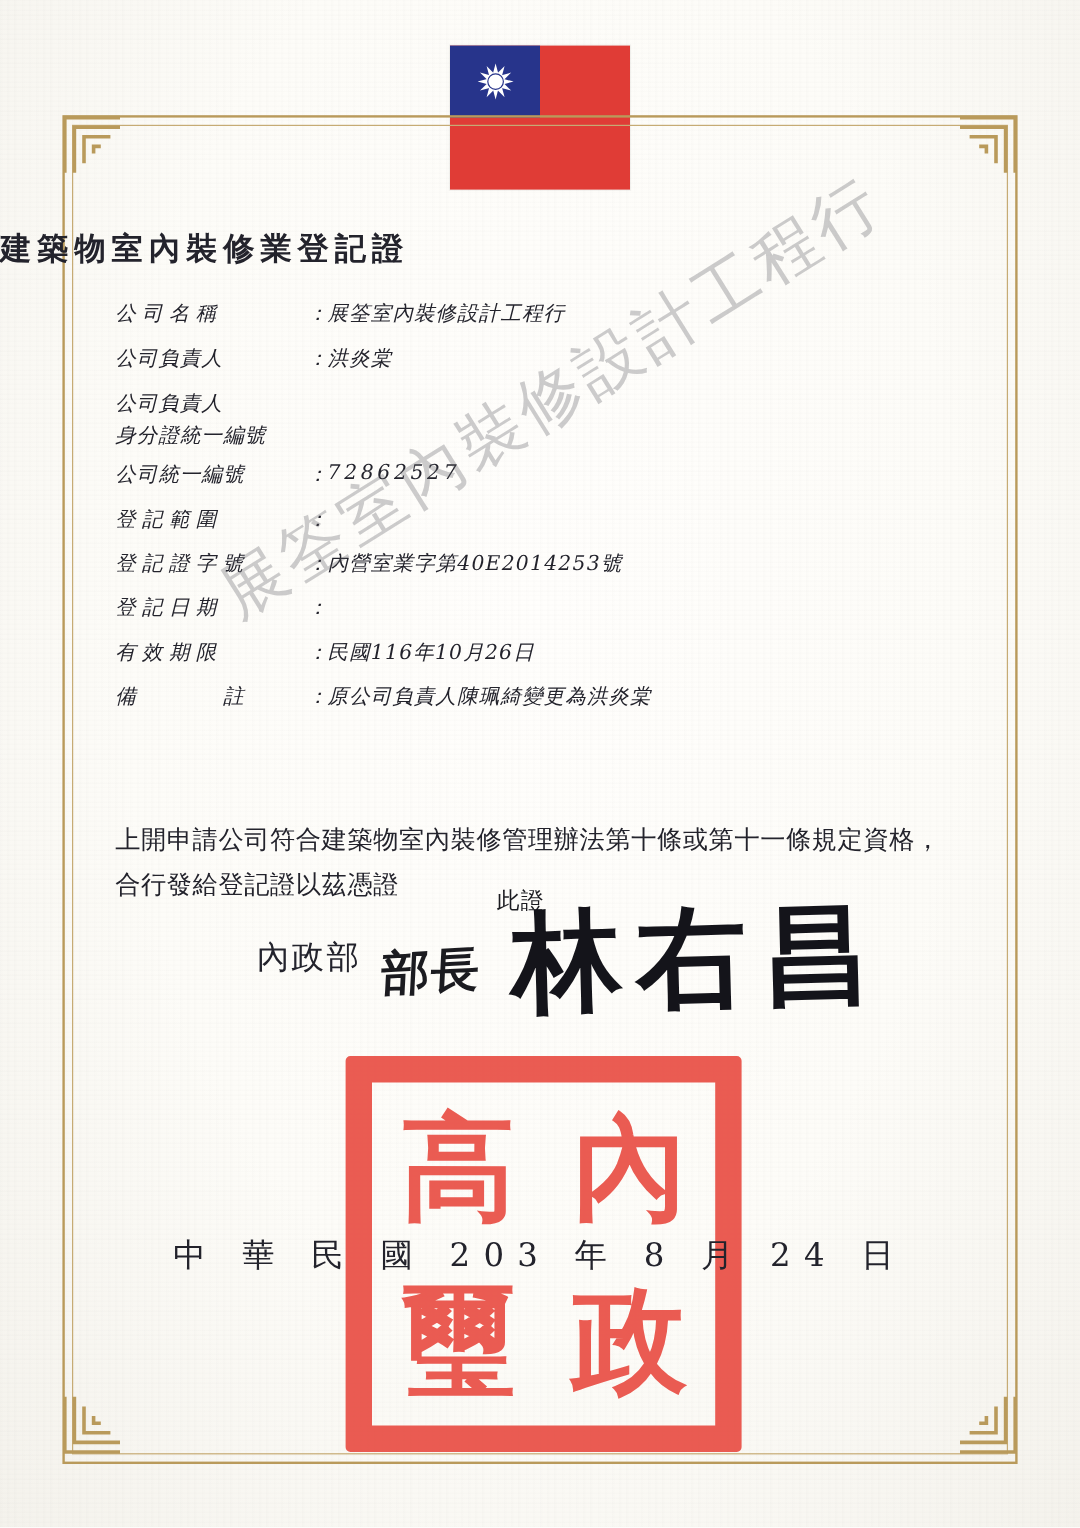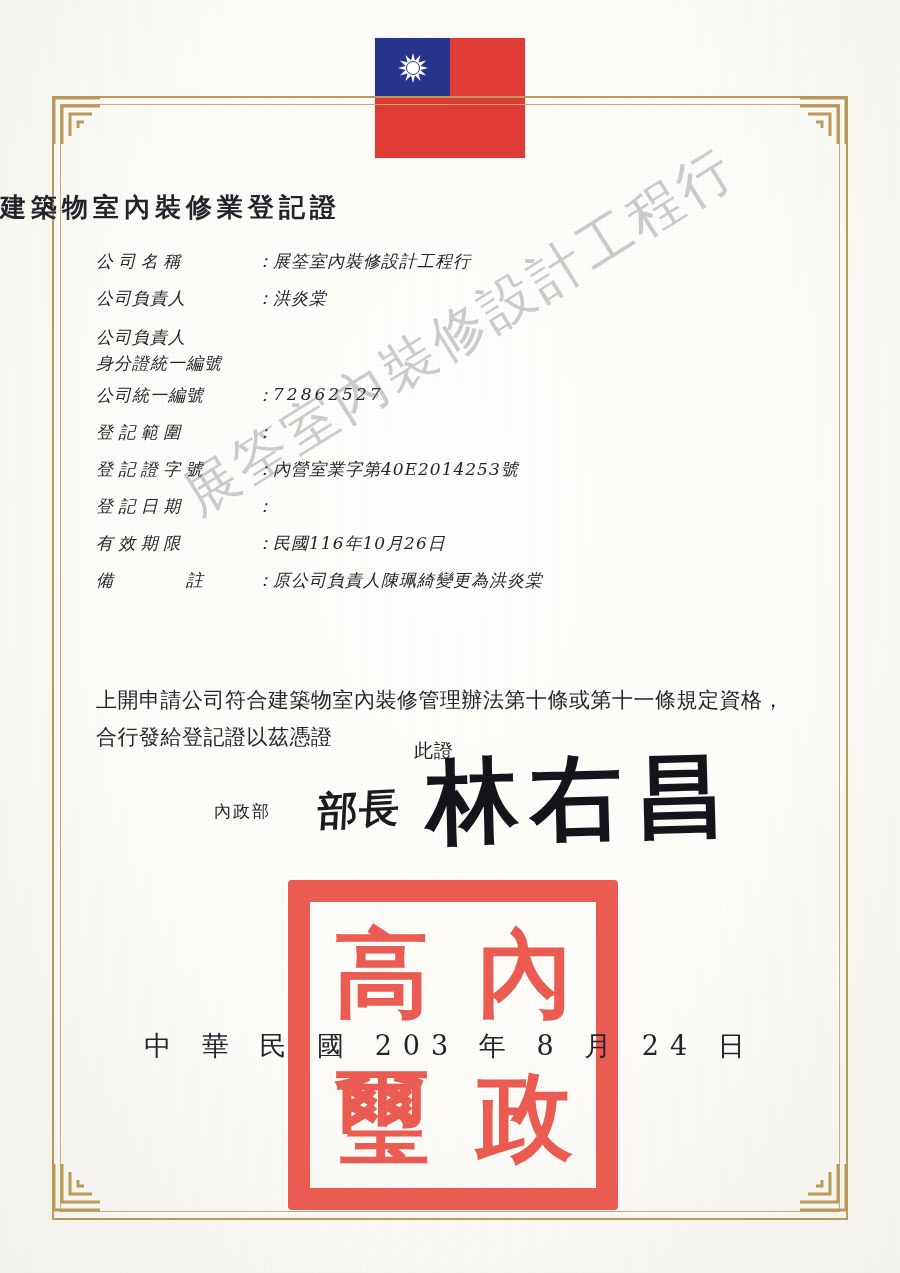--- a/index.html
+++ b/index.html
@@ -198,22 +198,22 @@
   .sig-block {
     position: absolute;
     left: 96px;
     top: 760px;
     width: 716px;
     height: 140px;
   }
   .sig-ministry {
     position: absolute;
     left: 118px;
-    top: 40px;
-    font-size: 17px;
+    top: 20px;
+    font-size: 27px;
     letter-spacing: 2px;
     color: #23232c;
   }
   .sig-minister-label {
     position: absolute;
     left: 222px;
     top: 22px;
     font-size: 40px;
     font-weight: 700;
     color: #1b1b20;

